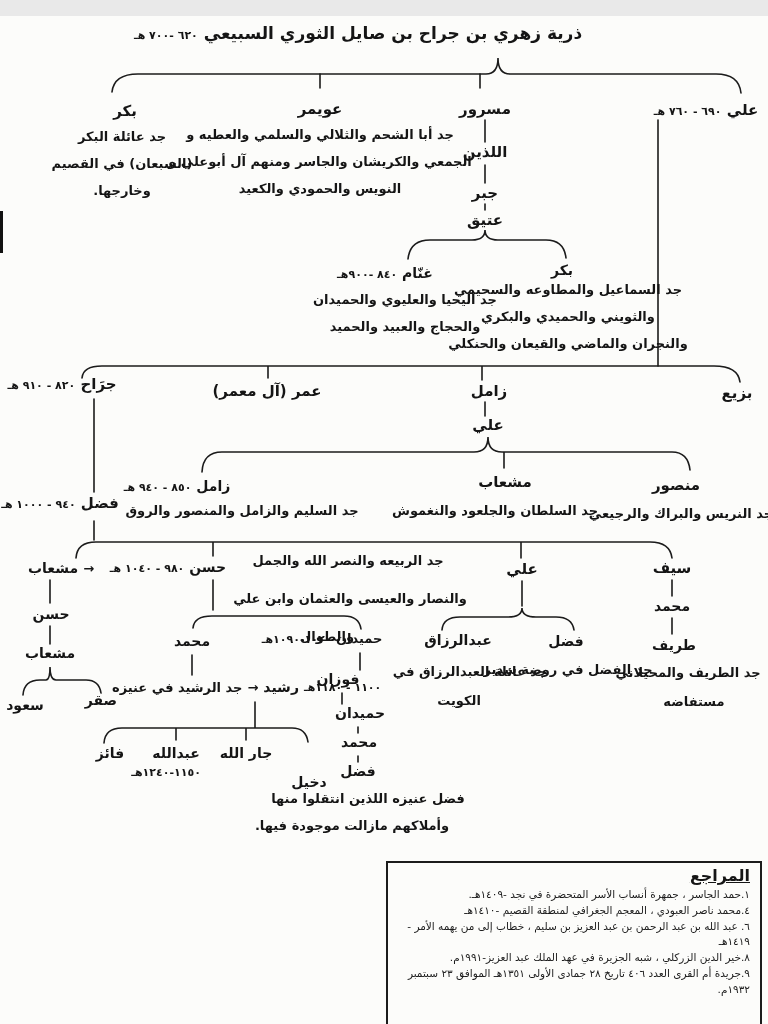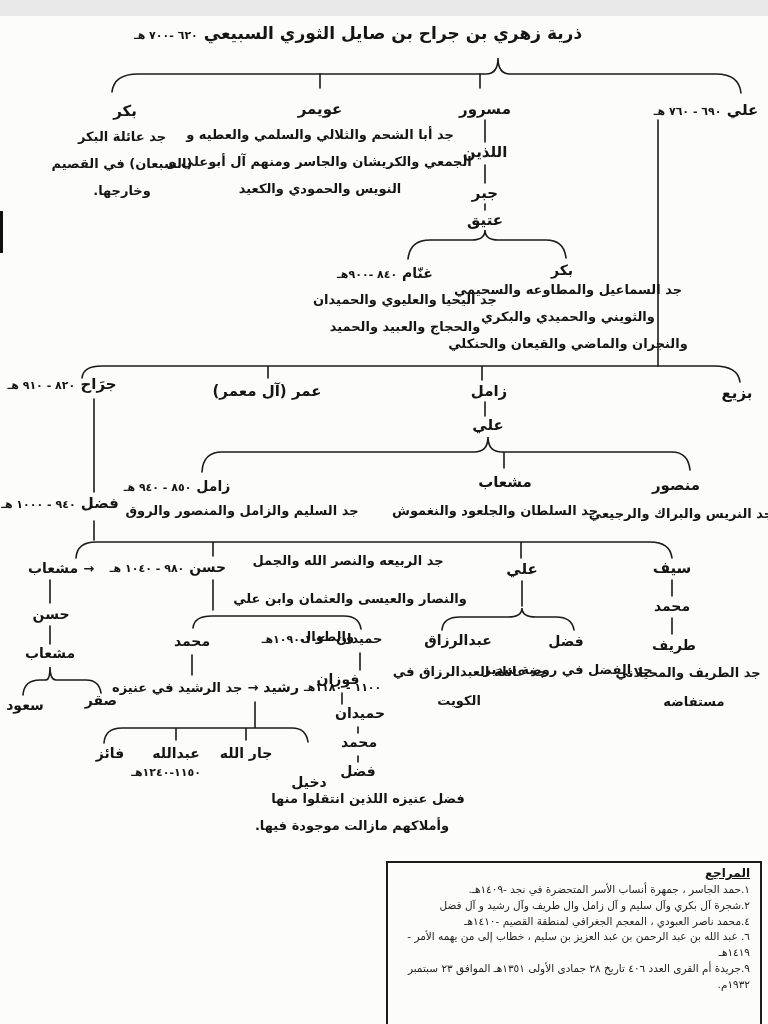--- a/index.html
+++ b/index.html
@@ -11,21 +11,21 @@
        font-weight:bold;text-align:center;line-height:1.15}
   .n17{font-size:17px}.n15{font-size:15px}.n14{font-size:14px}.n13{font-size:13px}
   .d{font-size:11px;font-weight:bold}
   .t{font-size:13px;font-weight:bold}
   .row{position:absolute;display:flex;direction:ltr;align-items:center;gap:5px;font-weight:bold}
   .row .rtl{direction:rtl;white-space:nowrap}
   .arrow{font-size:13px;font-weight:bold}
   .artifact{position:absolute;left:0;top:195px;width:3px;height:42px;background:#111}
   .refbox{position:absolute;left:386px;top:845px;width:376px;height:200px;border:2px solid #1c1c1c;
           padding:3px 10px 0 8px;direction:rtl;text-align:right}
-  .reftitle{font-size:12px;font-weight:bold;text-decoration:underline;margin-bottom:2px}
+  .reftitle{font-size:16px;font-weight:bold;text-decoration:underline;margin-bottom:2px}
   .refitem{font-size:10.5px;line-height:1.5;color:#1c1c1c}
 </style>
 </head>
 <body>
 
 <div class="page">
 
   <svg class="wires" viewBox="0 0 768 1024">
     <g fill="none" stroke="#1b1b1b" stroke-width="1.6" stroke-linecap="round">
       <path d="M112,76 Q114,58 138,58 L486,58 Q498,58 498,42 Q498,58 510,58 L716,58 Q739,58 741,77"></path>
@@ -157,19 +157,19 @@
   </div>
   <div class="lbl n14" style="left:309px;top:758px">دخيل</div>
   <div class="lbl n14" style="left:246px;top:729px">جار الله</div>
   <div class="lbl n14" style="left:176px;top:729px">عبدالله</div>
   <div class="lbl n14" style="left:110px;top:729px">فائز</div>
   <div class="lbl d" style="left:166px;top:751px">١١٥٠-١٢٤٠هـ</div>
 
   <div class="refbox">
     <div class="reftitle">المراجع</div>
     <div class="refitem">١.حمد الجاسر ، جمهرة أنساب الأسر المتحضرة في نجد -١٤٠٩هـ.</div>
-    <div class="refitem">٢.شجرة آل بكري وآل سليم و آل زامل وال طريف وآل رشيد و آل فضل</div>
     <div class="refitem">٤.محمد ناصر العبودي ، المعجم الجغرافي لمنطقة القصيم -١٤١٠هـ</div>
     <div class="refitem">٦. عبد الله بن عبد الرحمن بن عبد العزيز بن سليم ، خطاب إلى من يهمه الأمر - ١٤١٩هـ</div>
+    <div class="refitem">٨.خير الدين الزركلي ، شبه الجزيرة في عهد الملك عبد العزيز-١٩٩١م.</div>
     <div class="refitem">٩.جريدة أم القرى العدد ٤٠٦ تاريخ ٢٨ جمادى الأولى ١٣٥١هـ الموافق ٢٣ سبتمبر ١٩٣٢م.</div>
   </div>
 
 </div>
 
 </body></html>

